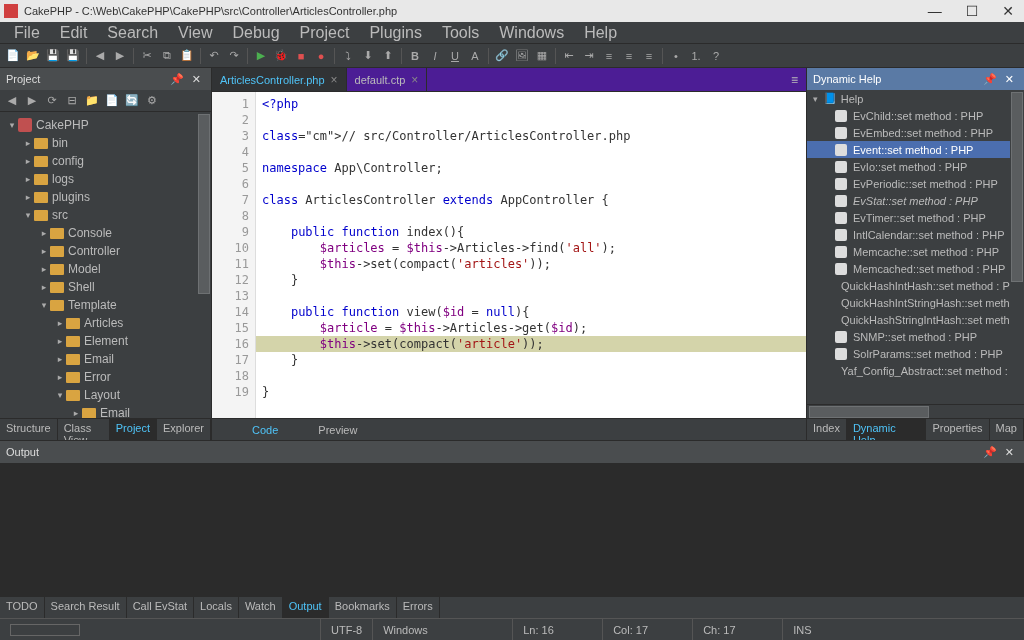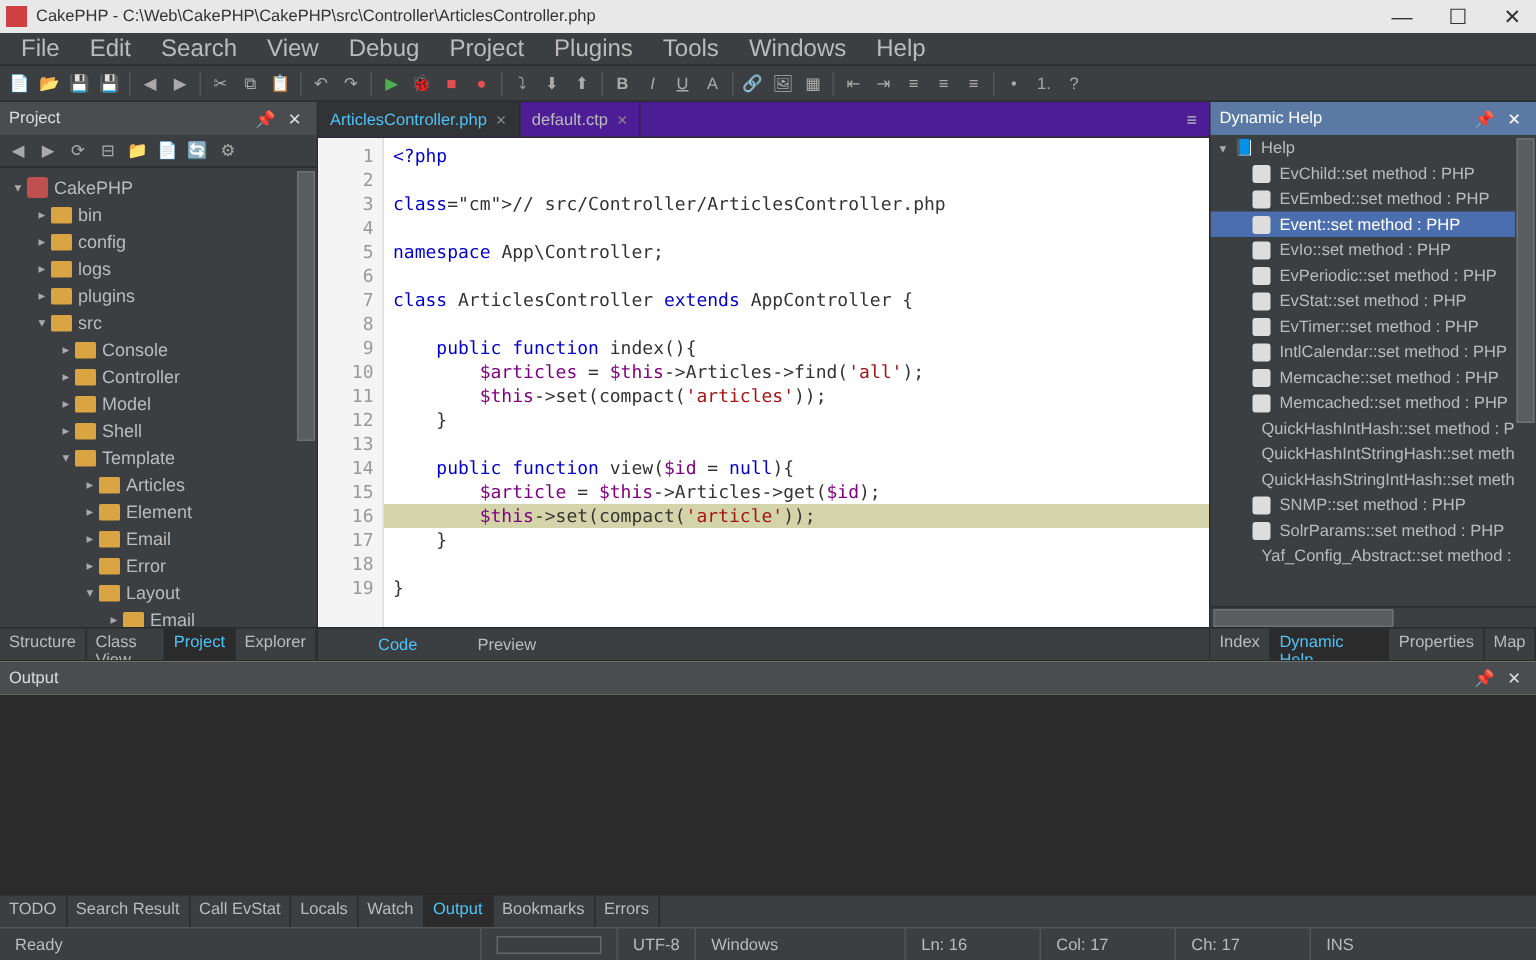--- a/index.html
+++ b/index.html
@@ -257,21 +257,21 @@
   .help-scroll {
     height: 14px;
     background: #3c3f41;
     position: relative;
     border-top: 1px solid #2b2b2b;
   }
   .help-scroll-thumb { position: absolute; top: 1px; height: 12px; background: #5a5d5f; border: 1px solid #6e7173; }
   
   .output-panel {
     height: 178px;
-    background: #fef9c3;
+    background: #737373;
     display: flex;
     flex-direction: column;
     border-top: 1px solid #2b2b2b;
   }
   .output-body { flex: 1; background: #2b2b2b; }
   
   .statusbar {
     height: 22px;
     background: #3c3f41;
     border-top: 1px solid #555;
@@ -562,21 +562,21 @@
           <span>Event::set method : PHP</span>
         </div>
         <div class="help-row" style="padding-left: 28px; align-items: center;">
           <span class="help-icon"></span>
           <span>EvIo::set method : PHP</span>
         </div>
         <div class="help-row" style="padding-left: 28px;">
           <span class="help-icon"></span>
           <span>EvPeriodic::set method : PHP</span>
         </div>
-        <div class="help-row" style="padding-left: 28px;">
+        <div class="help-row" style="padding-left: 28px; font-style: italic;">
           <span class="help-icon"></span>
           <span>EvStat::set method : PHP</span>
         </div>
         <div class="help-row" style="padding-left: 28px;">
           <span class="help-icon"></span>
           <span>EvTimer::set method : PHP</span>
         </div>
         <div class="help-row" style="padding-left: 28px;">
           <span class="help-icon"></span>
           <span>IntlCalendar::set method : PHP</span>
@@ -644,21 +644,20 @@
       <span class="tab">Call EvStat</span>
       <span class="tab">Locals</span>
       <span class="tab">Watch</span>
       <span class="tab active">Output</span>
       <span class="tab">Bookmarks</span>
       <span class="tab">Errors</span>
     </div>
 </div>
 
 <div class="statusbar">
-  <div class="cell">Ready</div>
   <div class="cell">
       <div class="prog"></div>
     </div>
   <div class="cell">UTF-8</div>
   <div class="cell" style="flex:0 0 140px">Windows</div>
   <div class="cell" style="flex:0 0 90px">Ln: 16</div>
   <div class="cell" style="flex:0 0 90px">Col: 17</div>
   <div class="cell" style="flex:0 0 90px">Ch: 17</div>
   <div class="cell" style="flex:1">INS</div>
 </div>

